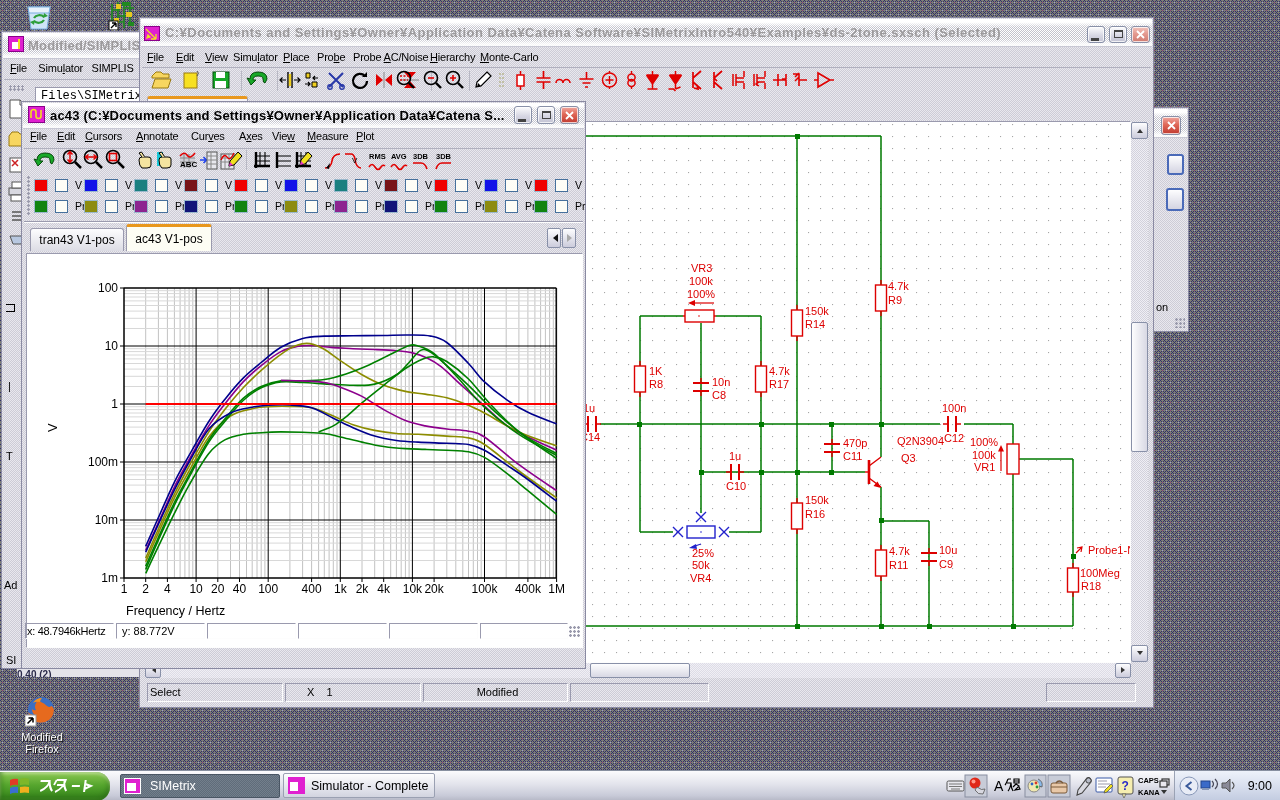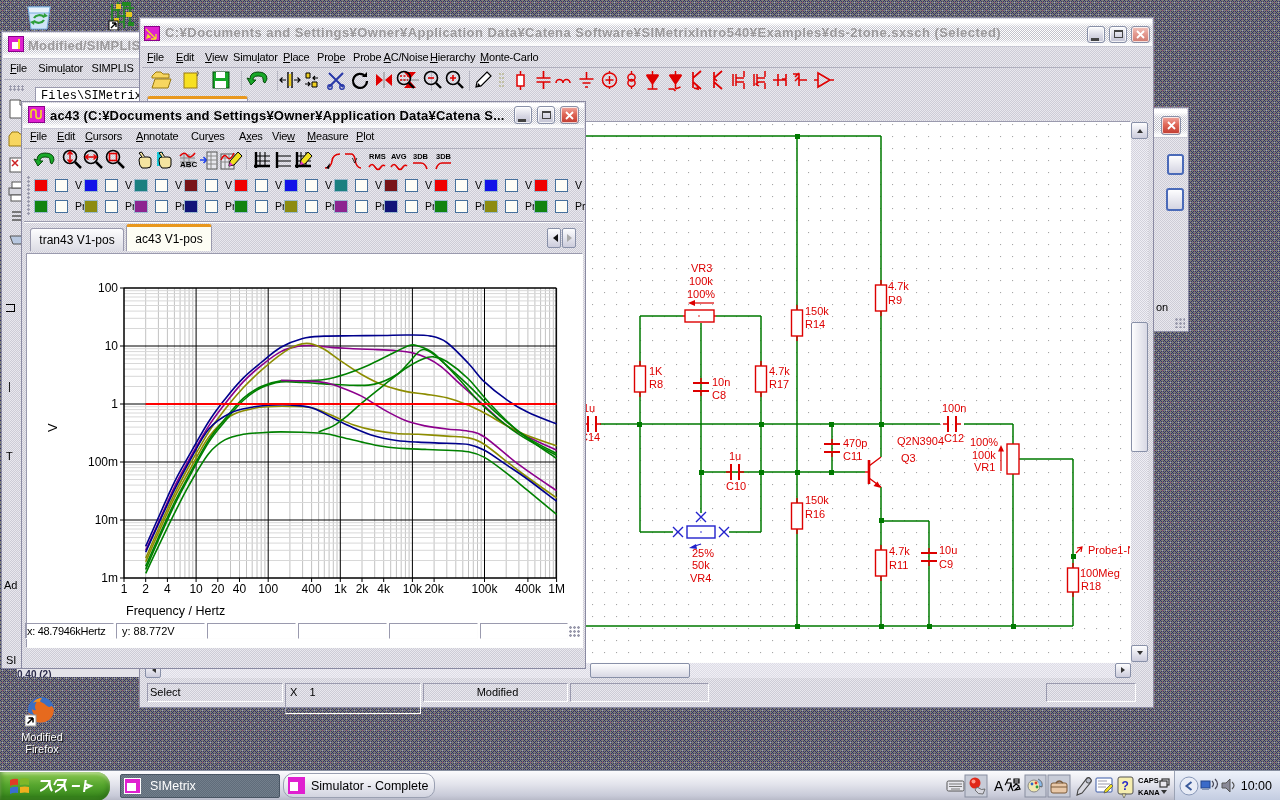--- a/index.html
+++ b/index.html
@@ -437,21 +437,21 @@
       </div>
   <div class="abs" style="right:0;top:0;width:16px;height:15px;background:linear-gradient(#fdfdfe,#ccccdc);border:1px solid #8890a8;border-radius:2px">
         <div style="width:0;height:0;border:3.5px solid transparent;border-left:4.5px solid #333;margin:3px 0 0 5px"></div>
       </div>
   <div class="abs" style="left:445px;top:0;width:100px;height:15px;background:linear-gradient(#fdfdfe,#d8d8e4);border:1px solid #8890a8;border-radius:2px"></div>
  </div>
  <div class="abs" style="left:991px;top:645px;width:17px;height:15px"></div>
 
  <div class="abs" style="left:3px;top:662px;right:3px;height:24px">
   <div class="cell" style="left:4px;top:3px;width:136px;height:19px;padding:2px 0 0 2px">Select</div>
-  <div class="cell" style="left:142px;top:3px;width:136px;height:31px;padding:2px 0 0 4px">X&nbsp;&nbsp;&nbsp;&nbsp;1</div>
+  <div class="cell" style="left:142px;top:3px;width:136px;height:19px;padding:2px 0 0 21px">X&nbsp;&nbsp;&nbsp;&nbsp;1</div>
   <div class="cell" style="left:280px;top:3px;width:145px;height:19px;padding:2px 0 0 4px;text-align:center">Modified</div>
   <div class="cell" style="left:427px;top:3px;width:139px;height:19px"></div>
   <div class="cell" style="left:903px;top:3px;width:90px;height:19px"></div>
  </div>
 </div>
 
 <div class="win" id="win-ac" style="left:21px;top:101px;width:565px;height:568px">
  <div class="tbar" style="left:1px;top:1px;right:1px;height:26px"></div>
  <div class="abs" style="left:6px;top:4px;width:17px;height:17px;background:#e020d0;border:1px solid #8a008a">
   <svg width="15" height="15" viewBox="0 0 15 15">
@@ -732,21 +732,21 @@
    <path d="M48 2 v12 m0 -8 l6 2 -6 3"></path>
   </g>
     </svg>
 
  <div class="abs" style="left:120px;top:3px;width:160px;height:24px;background:#737f8c;background-image:conic-gradient(from 0deg,#5f6c7a 25%,transparent 0 50%,#5f6c7a 0 75%,transparent 0);background-size:2px 2px;border:1px solid #4a5664;border-radius:2px">
   <div class="abs" style="left:3px;top:3px;width:17px;height:16px;background:#e020d0;border:1px solid #fff">
    <div class="abs" style="left:2px;top:4px;width:9px;height:8px;background:#fff"></div>
   </div>
   <div class="abs" style="left:29px;top:4px;color:#fff;font-size:12.5px">SIMetrix</div>
  </div>
- <div class="abs" style="left:283px;top:2px;width:152px;height:25px;background:linear-gradient(#fefefe,#e8e9f0 50%,#d2d4e0);border:1px solid #9aa0b2;border-radius:10px">
+ <div class="abs" style="left:283px;top:2px;width:152px;height:25px;background:linear-gradient(#fefefe,#e8e9f0 50%,#d2d4e0);border:1px solid #9aa0b2;border-radius:2px">
   <div class="abs" style="left:4px;top:3px;width:17px;height:17px;background:#e020d0">
    <div class="abs" style="left:2px;top:5px;width:8px;height:9px;background:#fff"></div>
   </div>
   <div class="abs" style="left:27px;top:5px;color:#000;font-size:12.5px">Simulator - Complete</div>
  </div>
 
  <div class="abs" style="left:944px;top:3px;width:230px;height:25px">
       <svg width="230" height="25" viewBox="0 0 230 25" style="position:absolute;left:0;top:0" font-family="Liberation Sans, sans-serif">
         <g transform="translate(3,4)">
           <rect x="0" y="3" width="17" height="10" rx="1.5" fill="#e8e8ee" stroke="#555"></rect>
@@ -807,15 +807,15 @@
         <g transform="translate(26,8)">
           <rect x="0" y="2" width="9" height="7" fill="#3a6ac8" stroke="#22448a"></rect>
           <rect x="1" y="9" width="7" height="2" fill="#8898b8"></rect>
           <path d="M11 2 q3 3 0 6 M14 0 q5 5 0 10" stroke="#4a4a5a" stroke-width="1.2" fill="none"></path>
         </g>
         <g transform="translate(47,8)">
           <path d="M0 4 h4 l4 -4 v13 l-4 -4 h-4z" fill="#8a8a98" stroke="#555"></path>
           <path d="M10 3 q4 3.5 0 7" stroke="#555" stroke-width="1.2" fill="none"></path>
         </g>
       </svg>
-  <div class="abs" style="right:8px;top:8px;font-size:12.5px;color:#000">10:00</div>
+  <div class="abs" style="right:8px;top:8px;font-size:12.5px;color:#000">9:00</div>
  </div>
 </div>
 
 </body></html>

